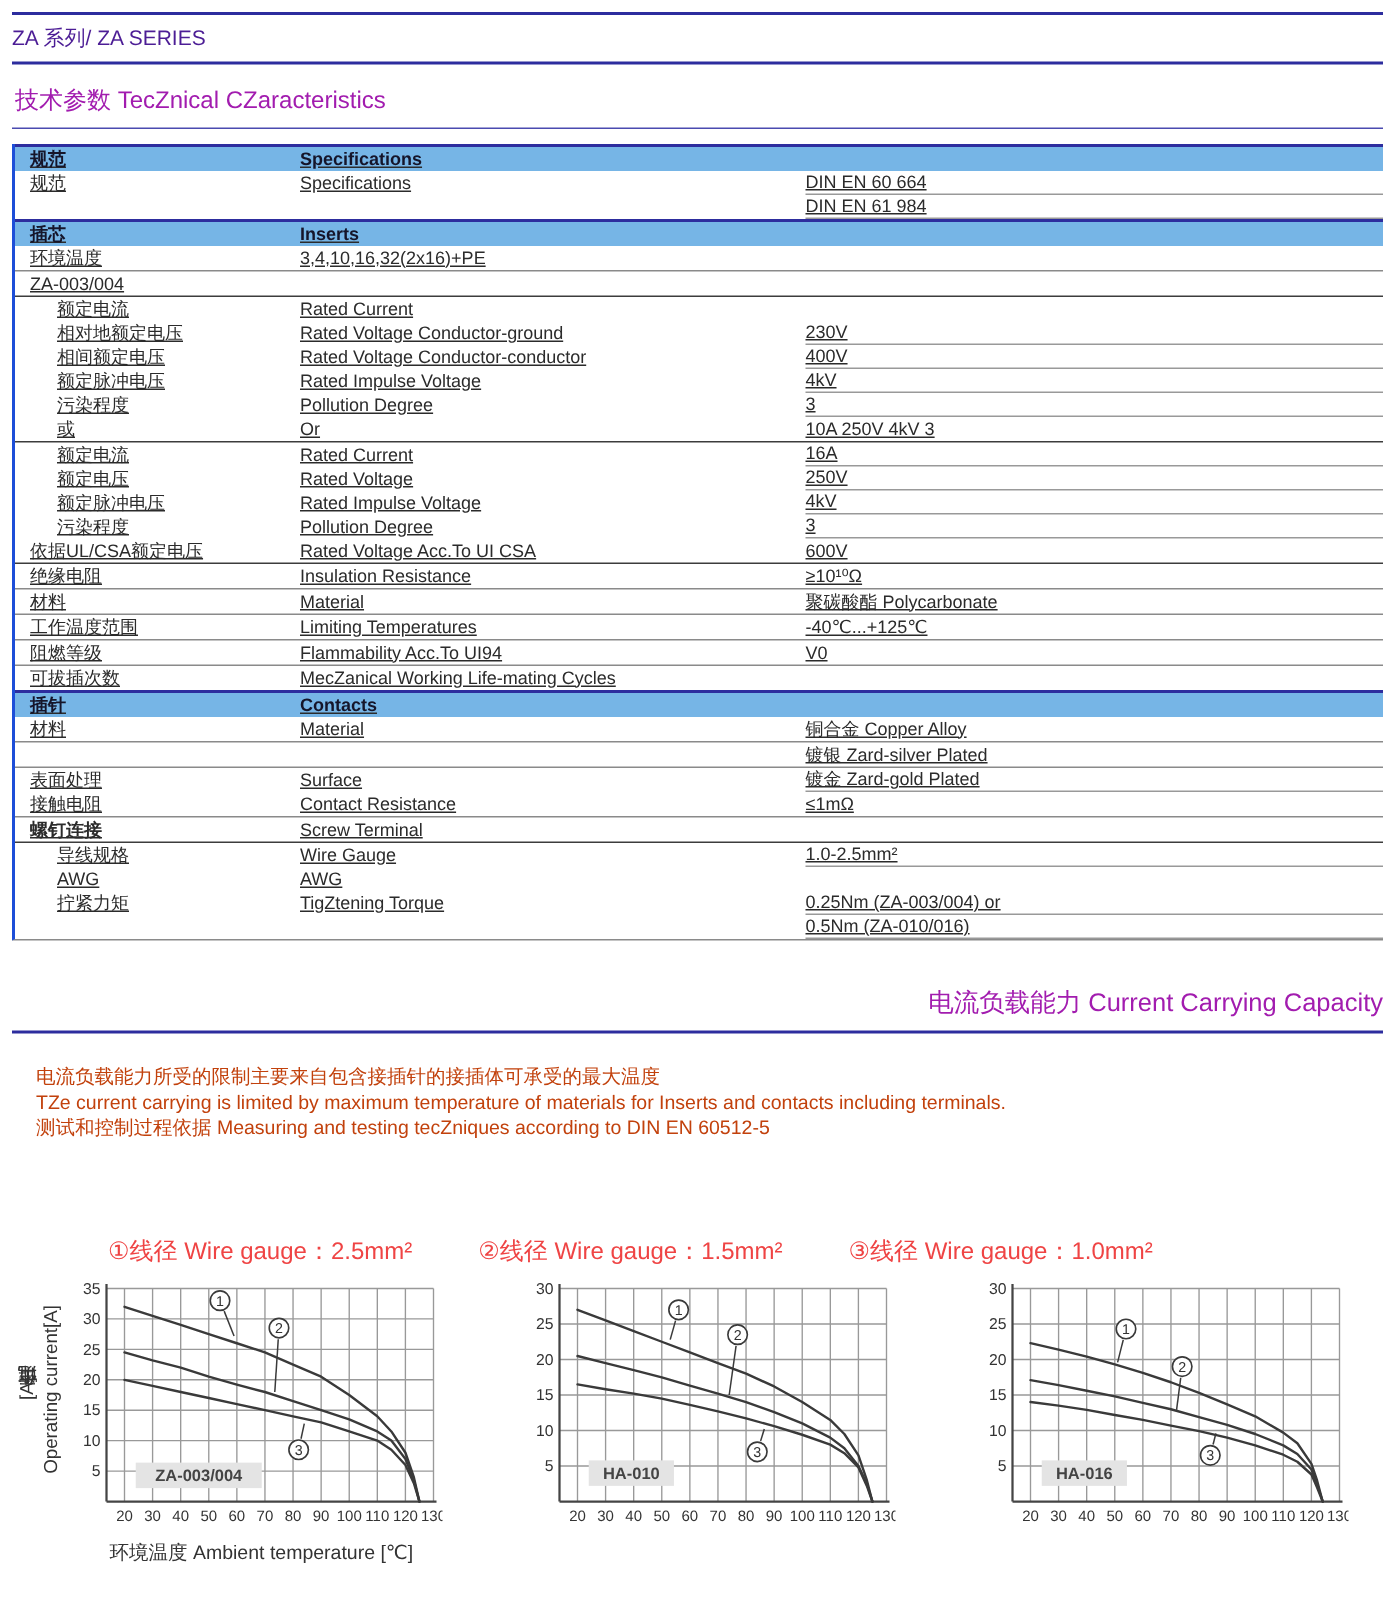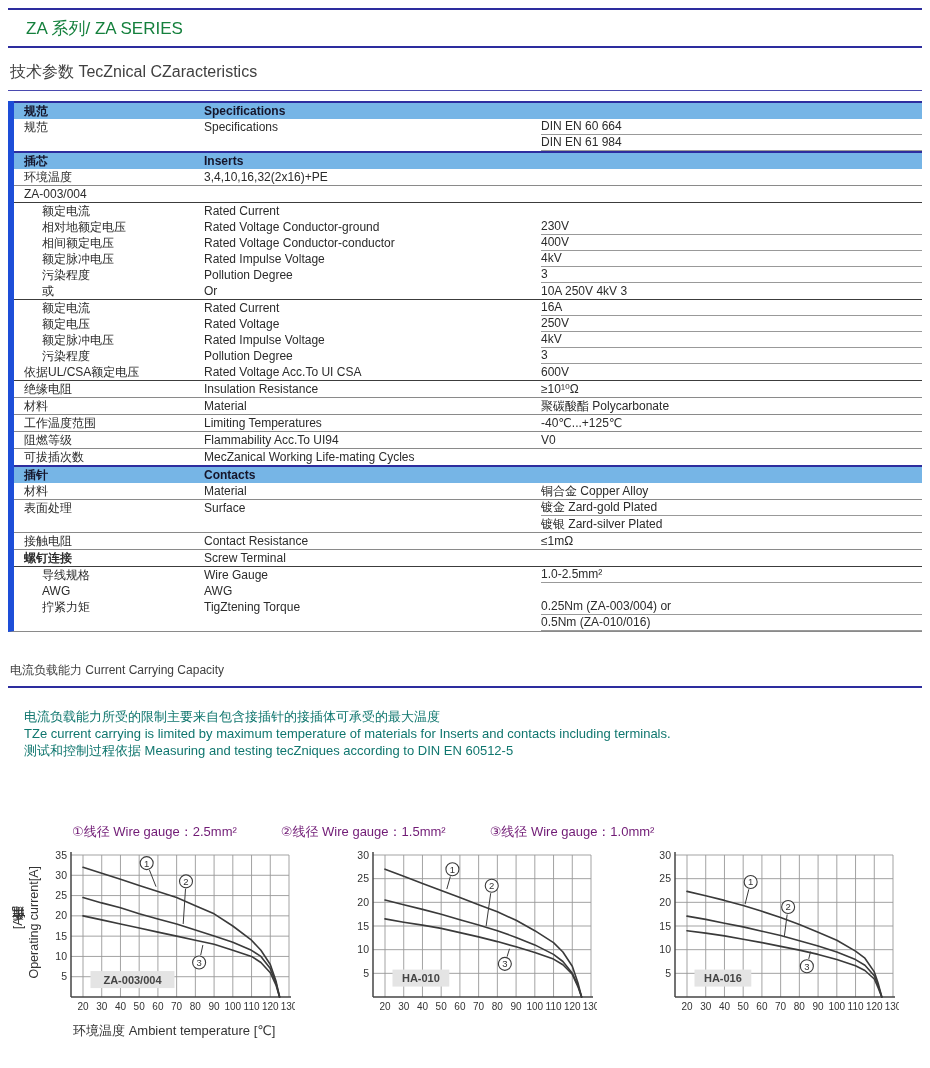--- a/index.html
+++ b/index.html
@@ -1,34 +1,34 @@
 <!DOCTYPE html>
 <html><head>
 <meta charset="utf-8">
 <style>
   html,body{margin:0;padding:0;background:#fff;}
   body{width:930px;font-family:"Liberation Sans","DejaVu Sans",sans-serif;color:#2b2b2b;}
   .page{width:930px;box-sizing:border-box;padding:8px 8px 0 8px;}
   .rule{border-top:2px solid #2d2d9e;height:0;}
   .rule.thin{border-top:1px solid #4a4ab0;}
-  h1.doc-title{font-size:17px;font-weight:400;color:#15803d;margin:7px 0 6px 18px;}
-  h2.sec-title{font-size:16px;font-weight:400;color:#404040;margin:14px 0 7px 2px;}
+  h1.doc-title{font-size:14px;font-weight:400;color:#4c1d95;margin:7px 0 6px 0;}
+  h2.sec-title{font-size:16px;font-weight:400;color:#a21caf;margin:14px 0 7px 2px;}
   
-  .spec-table{margin-top:10px;border-left:6px solid #1d4ed8;border-bottom:1px solid #8a8a8a;}
+  .spec-table{margin-top:10px;border-left:2px solid #1d4ed8;border-bottom:1px solid #8a8a8a;text-decoration:underline;}
   .trow{display:grid;grid-template-columns:190px 337px 1fr;height:16px;font-size:12px;line-height:15px;}
   .trow .cell{display:flex;align-items:center;height:100%;box-sizing:border-box;white-space:nowrap;overflow:visible;}
   .trow .c1{padding-left:10px;}
   .trow.ind .c1{padding-left:28px;}
   .trow.header{background:#76b5e6;border-top:2px solid #2d2d9e;font-weight:bold;color:#15152a;}
   .trow.b-f{border-bottom:1px solid #8a8a8a;}
   .trow.b-d{border-bottom:1px solid #3c3c3c;}
   .trow.b-v .c3{border-bottom:1px solid #999;}
   
-  .intro{margin:20px 0 0 16px;font-size:13px;line-height:17px;color:#0f766e;}
-  .legend{display:flex;gap:44px;margin:64px 0 4px 64px;font-size:13px;color:#701a75;}
+  .intro{margin:20px 0 0 16px;font-size:13px;line-height:17px;color:#c2410c;}
+  .legend{display:flex;gap:44px;margin:64px 0 4px 64px;font-size:16px;color:#ef4444;}
   .legend .legend-item{white-space:nowrap;}
   
   .charts{display:flex;align-items:flex-start;gap:50px;margin-top:6px;margin-left:2px;}
   .chart-block{position:relative;}
   .chart-inner{display:flex;align-items:stretch;}
   .ylabels{display:flex;align-items:center;justify-content:center;padding-bottom:22px;}
   .yl{writing-mode:vertical-rl;transform:rotate(180deg);font-size:12.5px;color:#333;line-height:1.3;}
   .xaxis-label{text-align:center;font-size:13px;color:#333;margin-top:3px;}
   .chart-block.first .xaxis-label{margin-left:44px;}
   svg text{font-family:"Liberation Sans","DejaVu Sans",sans-serif;}
@@ -156,31 +156,31 @@
       <div class="trow header">
         <div class="cell c1">插针</div>
         <div class="cell c2">Contacts</div>
         <div class="cell c3"></div>
       </div>
       <div class="trow b-f">
         <div class="cell c1">材料</div>
         <div class="cell c2">Material</div>
         <div class="cell c3">铜合金 Copper Alloy</div>
       </div>
+      <div class="trow b-f">
+        <div class="cell c1"></div>
+        <div class="cell c2"></div>
+        <div class="cell c3">镀银 Zard-silver Plated</div>
+      </div>
       <div class="trow b-v">
         <div class="cell c1">表面处理</div>
         <div class="cell c2">Surface</div>
         <div class="cell c3">镀金 Zard-gold Plated</div>
       </div>
       <div class="trow b-f">
-        <div class="cell c1"></div>
-        <div class="cell c2"></div>
-        <div class="cell c3">镀银 Zard-silver Plated</div>
-      </div>
-      <div class="trow b-f">
         <div class="cell c1">接触电阻</div>
         <div class="cell c2">Contact Resistance</div>
         <div class="cell c3">≤1mΩ</div>
       </div>
       <div class="trow b-d">
         <div class="cell c1" style="font-weight: bold;">螺钉连接</div>
         <div class="cell c2">Screw Terminal</div>
         <div class="cell c3"></div>
       </div>
       <div class="trow ind b-v">
@@ -198,21 +198,21 @@
         <div class="cell c3">0.25Nm (ZA-003/004) or</div>
       </div>
       <div class="trow b-v">
         <div class="cell c1"></div>
         <div class="cell c2"></div>
         <div class="cell c3">0.5Nm (ZA-010/016)</div>
       </div>
     </div>
 
   <div style="margin-top:30px;"></div>
-  <h2 class="sec-title" style="font-size:12px;">电流负载能力 Current Carrying Capacity</h2>
+  <h2 class="sec-title" style="font-size:17px;text-align:right;">电流负载能力 Current Carrying Capacity</h2>
   <div class="rule"></div>
 
   <div class="intro">
     <div>电流负载能力所受的限制主要来自包含接插针的接插体可承受的最大温度</div>
     <div>TZe current carrying is limited by maximum temperature of materials for Inserts and contacts including terminals.</div>
     <div>测试和控制过程依据 Measuring and testing tecZniques according to DIN EN 60512-5</div>
   </div>
 
   <div class="legend">
       <span class="legend-item">①线径 Wire gauge：2.5mm²</span>

